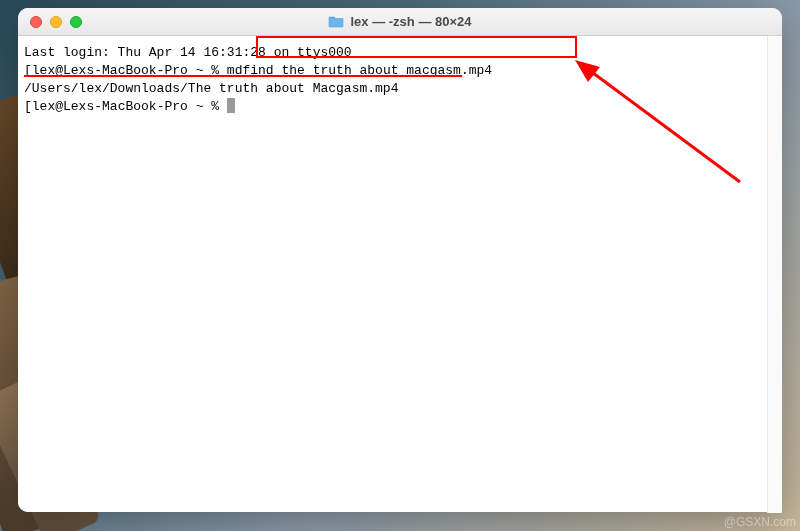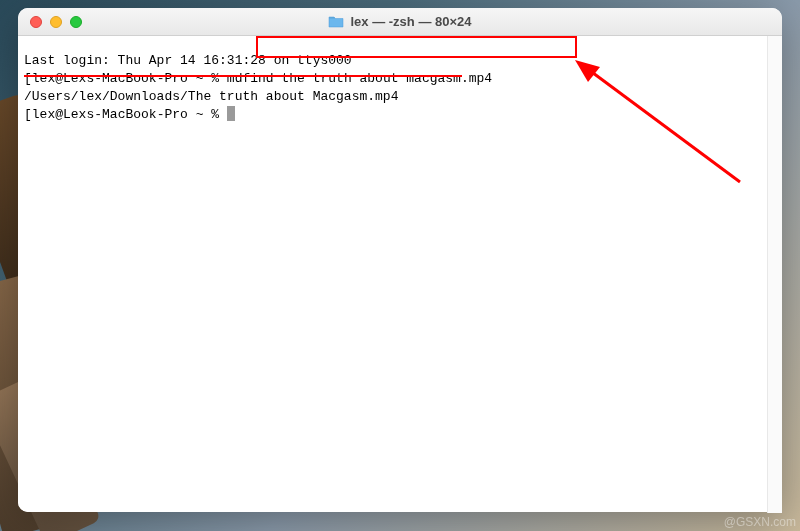--- a/index.html
+++ b/index.html
@@ -106,21 +106,21 @@
       height: 13px;
       position: relative;
     }
     .folder-icon svg {
       display: block;
     }
     
     .terminal-body {
       flex: 1;
       background: #ffffff;
-      padding: 16px 6px;
+      padding: 8px 6px;
       font-family: "Menlo", "Monaco", "Courier New", monospace;
       font-size: 13px;
       line-height: 18px;
       color: #000000;
       position: relative;
       white-space: pre;
     }
     
     .terminal-line {
       display: block;

